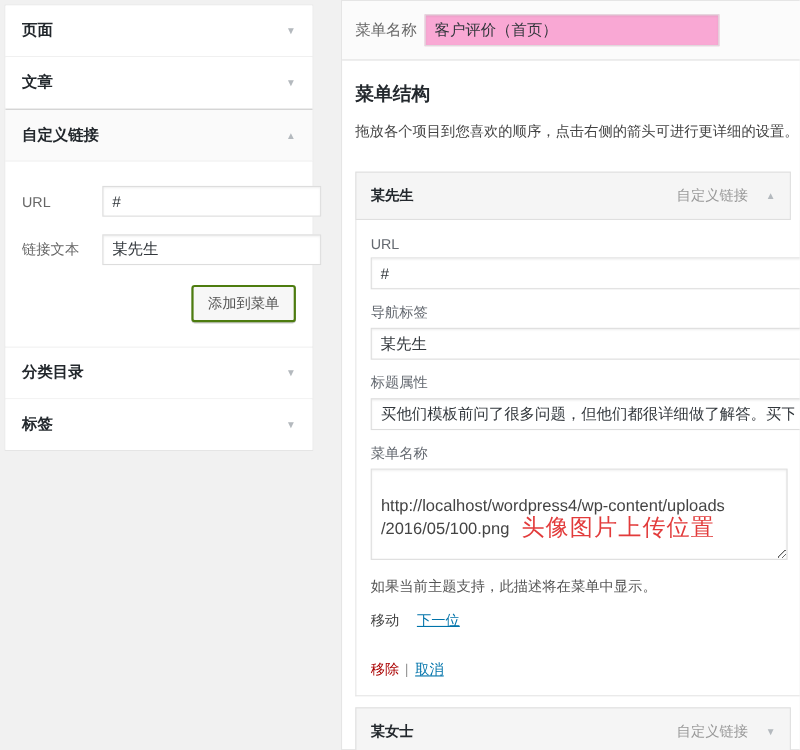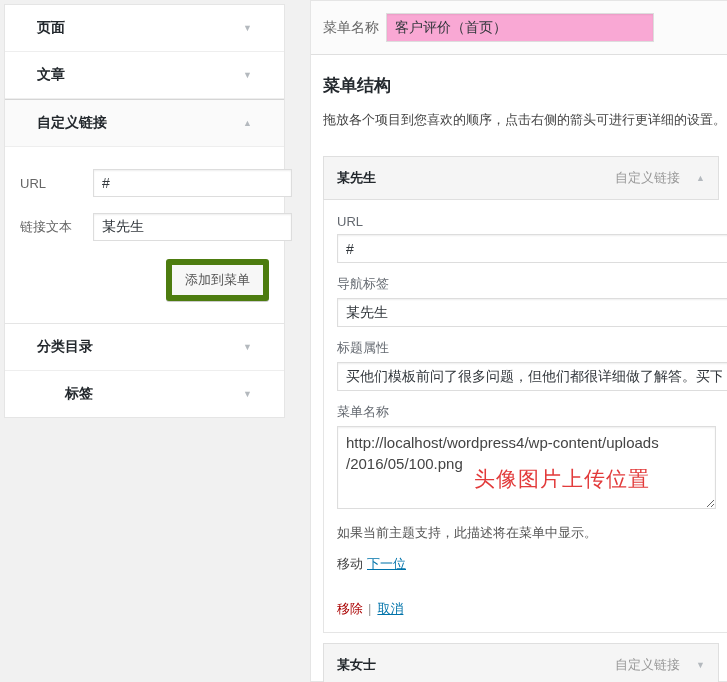--- a/index.html
+++ b/index.html
@@ -10,41 +10,41 @@
     font-family:"Liberation Sans","DejaVu Sans",sans-serif;
     font-size:13px; color:#444;
   }
 
   
   .sidebar {
     position:absolute; left:4px; top:4px; width:281px;
     background:#fff; border:1px solid #e5e5e5;
   }
   .acc-section { border-bottom:1px solid #eee; }
-  .acc-section:last-child { border-bottom:none;margin-left:28px; }
+  .acc-section:last-child { border-bottom:none; }
   .acc-section.open { border-top:1px solid #d5d5d5; border-bottom:1px solid #e5e5e5; }
   .acc-header {
     display:flex; justify-content:space-between; align-items:center;
-    padding:14px 32px; cursor:pointer; background:#fff;
+    padding:14px 15px; cursor:pointer; background:#fff;
   }
   .acc-section.open .acc-header { background:#fafafa; border-bottom:1px solid #eee; }
   .acc-title { font-size:14px; font-weight:bold; color:#23282d; }
   .arrow { color:#b4b9be; font-size:9px; line-height:1; }
   .acc-body { padding:22px 15px 8px; background:#fff; }
   .form-row { display:flex; align-items:center; margin-bottom:16px; }
   .form-row label { width:73px; color:#666; font-size:13px; flex:none; }
   .form-row input {
     flex:1; height:28px; border:1px solid #ddd; background:#fff;
     box-shadow:inset 0 1px 2px rgba(0,0,0,.07);
     padding:2px 8px; font-size:14px; color:#32373c;
     font-family:inherit;
   }
   .btn-row { text-align:right; padding:2px 0 14px; }
   .button-secondary {
-    background:#f7f7f7; border:6px solid #4d7c0f; border-radius:3px;
+    background:#f7f7f7; border:2px solid #4d7c0f; border-radius:3px;
     box-shadow:0 1px 0 #ccc;
     padding:6px 13px; font-size:13px; color:#555; cursor:pointer;
     font-family:inherit;
   }
 
   
   .main-panel {
     position:absolute; left:310px; top:0; width:500px; height:682px;
     background:#fff; border:1px solid #e5e5e5;
   }
@@ -82,31 +82,31 @@
     display:block; width:394px; height:29px;
     border:1px solid #ddd; background:#fff;
     box-shadow:inset 0 1px 2px rgba(0,0,0,.07);
     padding:3px 8px; font-size:14px; color:#32373c; font-family:inherit;
   }
   .textarea-wrap { position:relative; width:379px; }
   .textarea-wrap textarea {
     width:379px; height:83px;
     border:1px solid #ddd; background:#fff;
     box-shadow:inset 0 1px 2px rgba(0,0,0,.07);
-    padding:5px 8px; font-size:15px; line-height:1.4; color:#444;
+    padding:22px 8px; font-size:15px; line-height:1.4; color:#444;
     font-family:inherit; white-space:pre-wrap;
   }
   .annotation {
     position:absolute; left:137px; top:39px;
     font-size:21px; letter-spacing:1px; color:#e23b3b;
     pointer-events:none; white-space:nowrap;
   }
   .desc-note { color:#555; margin:4px 0 13px; font-size:13px; }
   .move-row { color:#444; margin:0; font-size:13px; }
-  .move-row a { margin-left:4px; }
+  .move-row a { margin-left:16px; }
   a.blue-link { color:#0073aa; text-decoration:underline; }
   .item-actions { margin-top:27px; font-size:13px; }
   a.remove-link { color:#a00; text-decoration:none; }
   .action-sep { color:#999; margin:0 6px 0 5px; }
 
   .collapsed-item { margin-top:10px; }
 </style>
 </head>
 <body>
 

